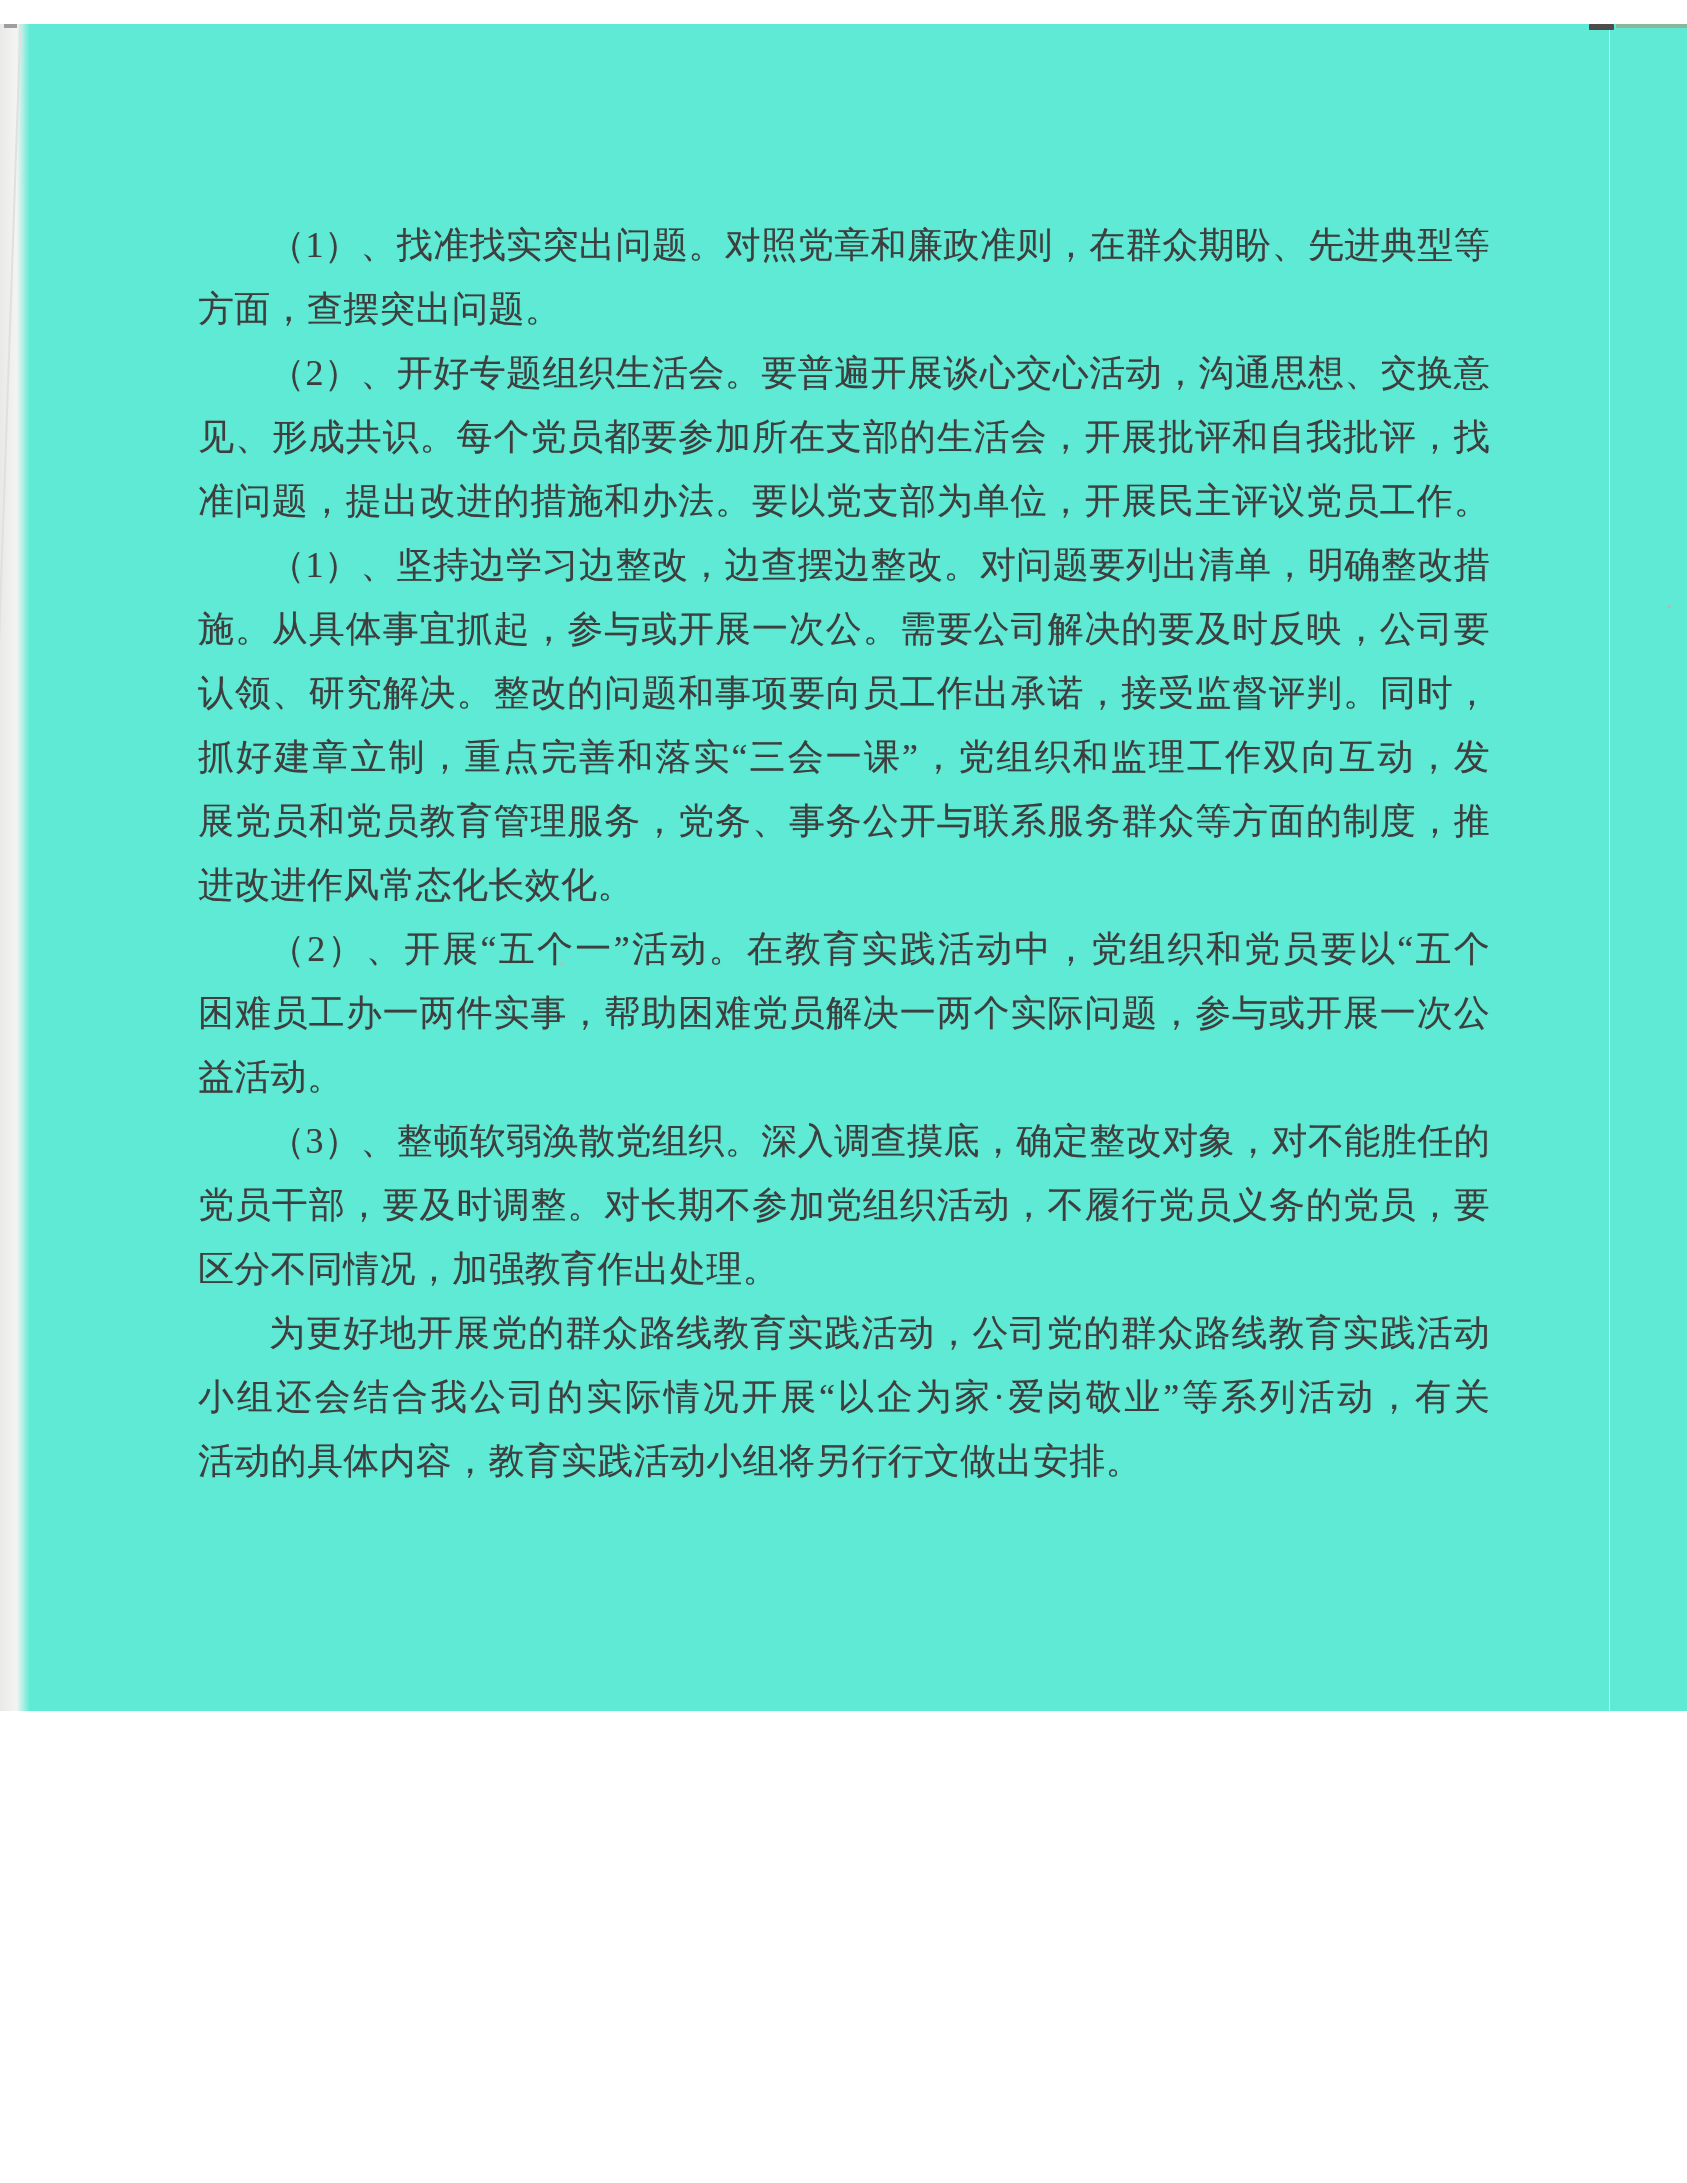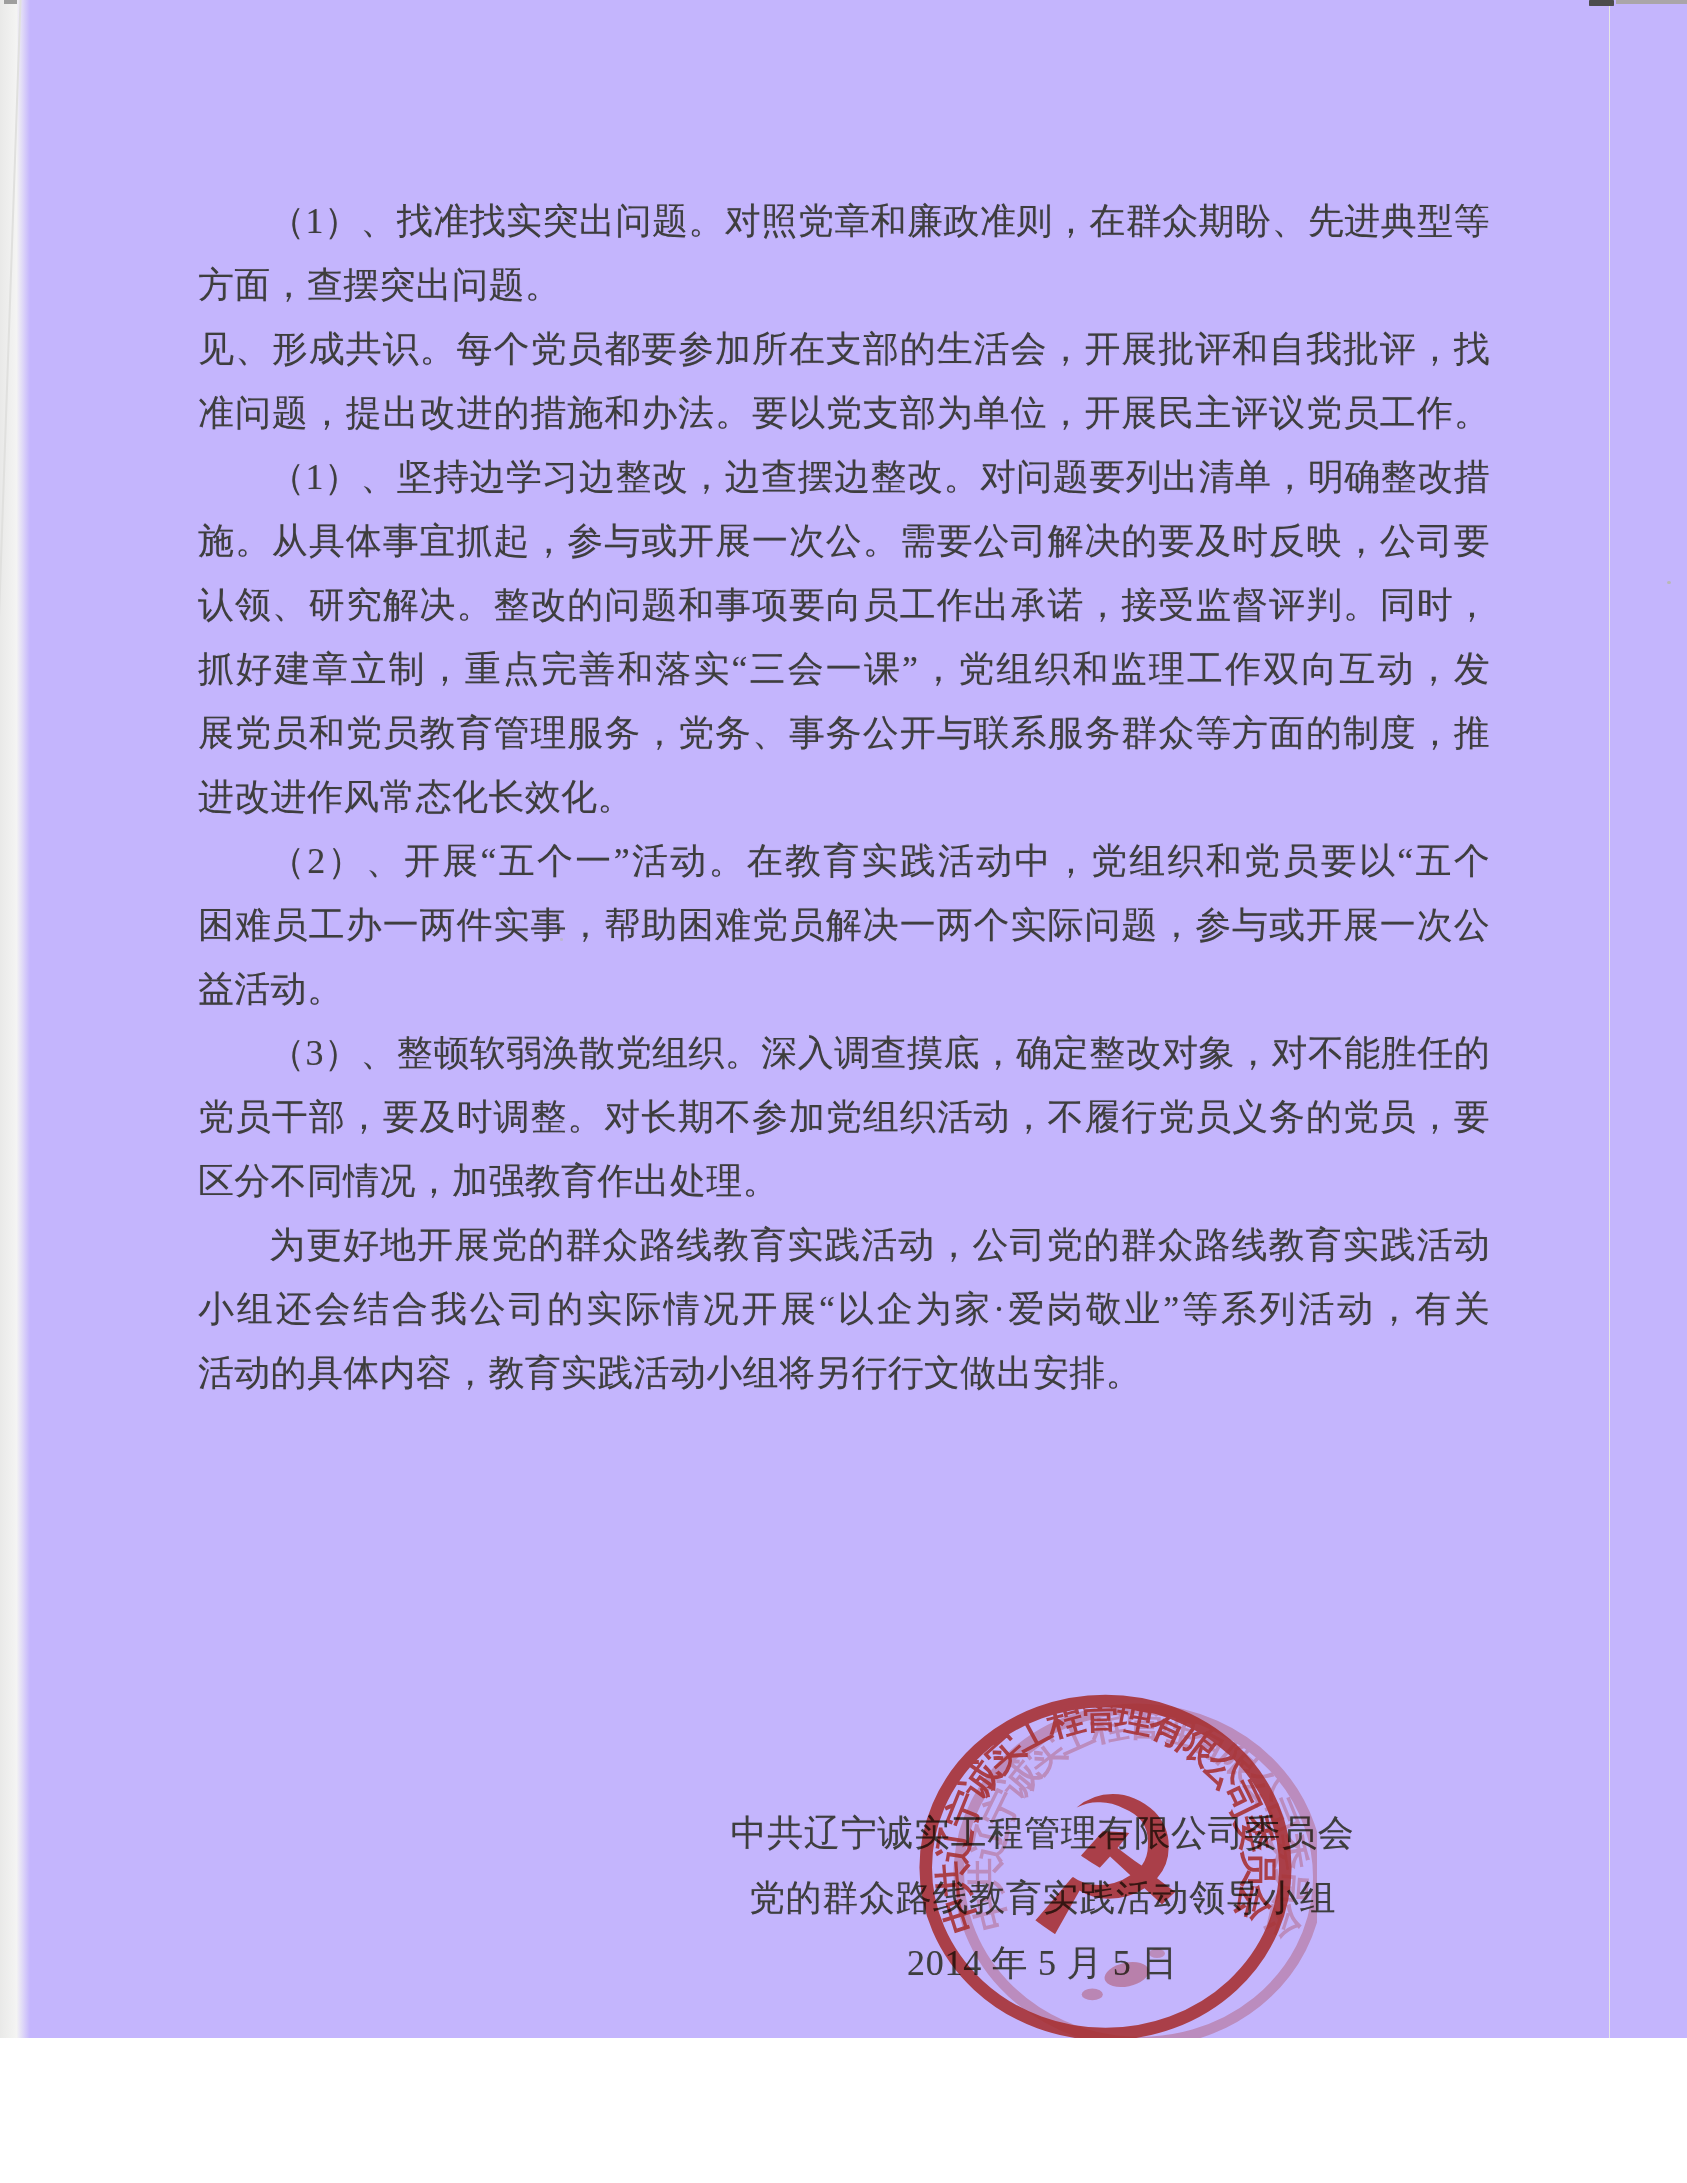--- a/index.html
+++ b/index.html
@@ -1,20 +1,21 @@
 <!DOCTYPE html>
 <html style="font-size:10.6px"><head>
 <meta charset="utf-8">
 <style>
   html,body { margin:0; padding:0; }
   .page {
-    position:relative; width:1687px; height:2038px;
-    background:#c4b5fd; overflow:hidden;
+    position:relative; width:1687px; height:1687px;
+    background:#5eead4; overflow:hidden;
     font-family:"Liberation Serif","DejaVu Serif",serif;
     color:#3e3e3e;
+    margin-top:24px;
   }
   
   .left-shade {
     position:absolute; left:0; top:0; width:30px; height:2183px;
     background:linear-gradient(to right,#e9e9e8 0%,#f4f4f3 55%,rgba(252,252,251,0) 100%);
   }
   .left-edge-line {
     position:absolute; left:20px; top:-13.2px; width:2px; height:2223px;
     background:#e0e0de; transform:rotate(2deg); transform-origin:top left;
   }
@@ -82,20 +83,21 @@
   <div class="tr-mark"></div>
   <div class="tr-tint"></div>
   <div class="tl-mark"></div>
   <div class="speck s1"></div>
   <div class="speck s2"></div>
   <div class="speck s3"></div>
 
   <div class="body-text">
     <div class="line ind j">（1）、找准找实突出问题。对照党章和廉政准则，在群众期盼、先进典型等</div>
     <div class="line">方面，查摆突出问题。</div>
+    <div class="line ind j">（2）、开好专题组织生活会。要普遍开展谈心交心活动，沟通思想、交换意</div>
     <div class="line j">见、形成共识。每个党员都要参加所在支部的生活会，开展批评和自我批评，找</div>
     <div class="line j">准问题，提出改进的措施和办法。要以党支部为单位，开展民主评议党员工作。</div>
     <div class="line ind j">（1）、坚持边学习边整改，边查摆边整改。对问题要列出清单，明确整改措</div>
     <div class="line j">施。从具体事宜抓起，参与或开展一次公。需要公司解决的要及时反映，公司要</div>
     <div class="line j">认领、研究解决。整改的问题和事项要向员工作出承诺，接受监督评判。同时，</div>
     <div class="line j">抓好建章立制，重点完善和落实“三会一课”，党组织和监理工作双向互动，发</div>
     <div class="line j">展党员和党员教育管理服务，党务、事务公开与联系服务群众等方面的制度，推</div>
     <div class="line">进改进作风常态化长效化。</div>
     <div class="line ind j">（2）、开展“五个一”活动。在教育实践活动中，党组织和党员要以“五个</div>
     <div class="line j">困难员工办一两件实事，帮助困难党员解决一两个实际问题，参与或开展一次公</div>

